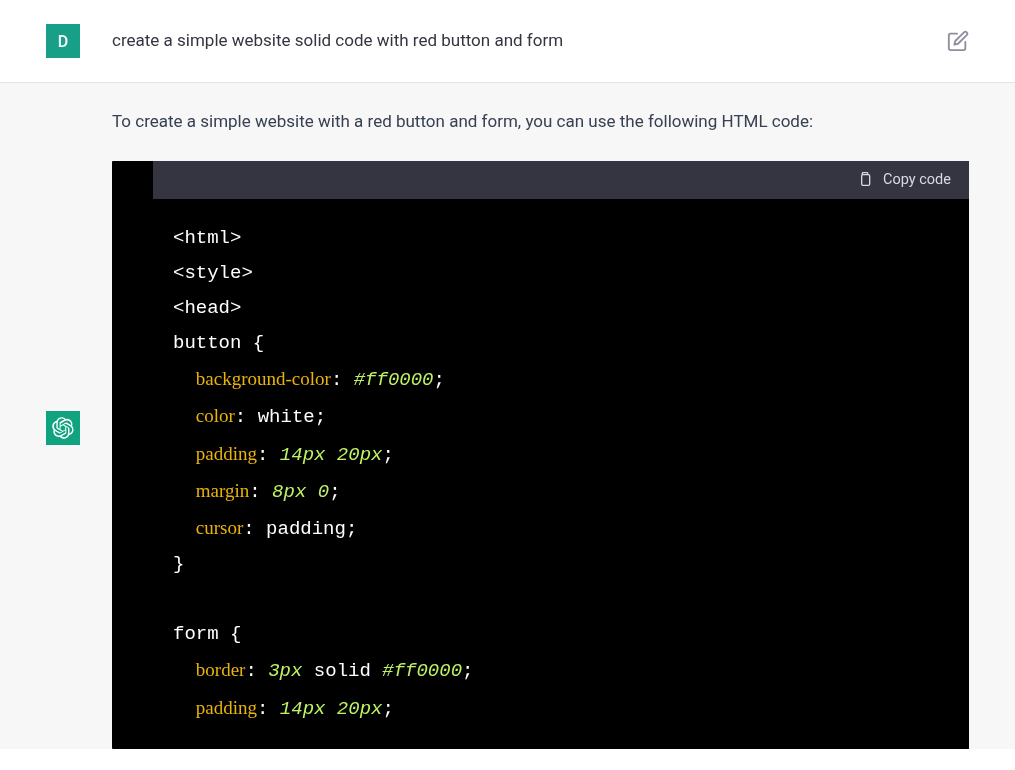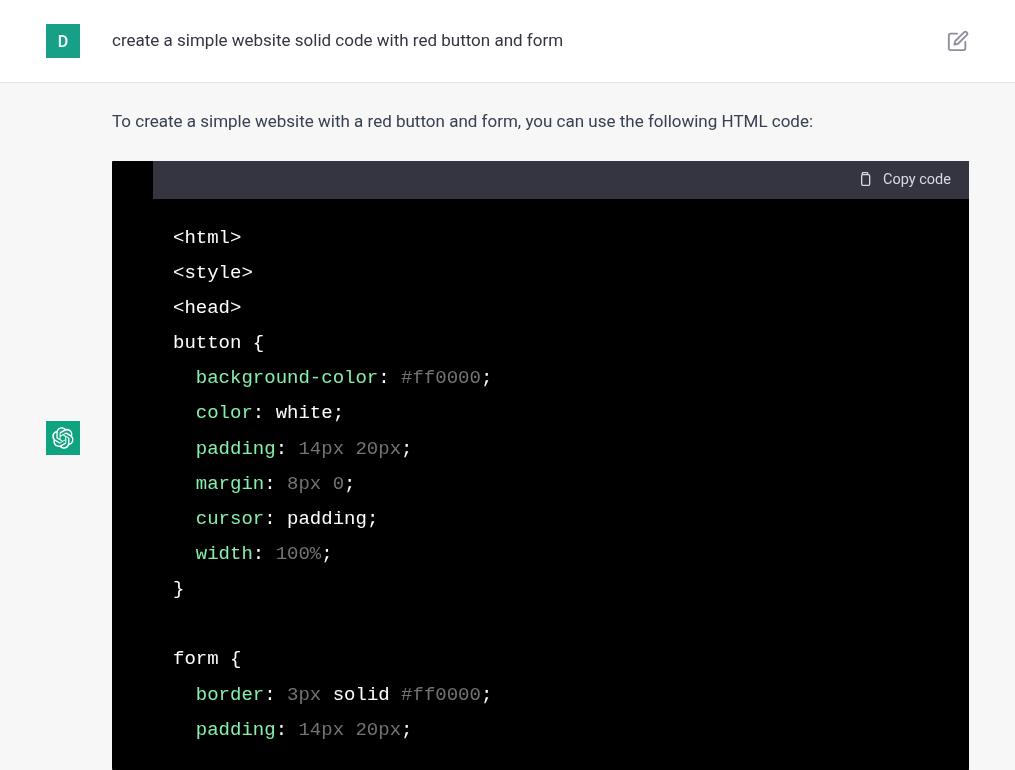--- a/index.html
+++ b/index.html
@@ -108,22 +108,22 @@
       padding: 22px 20px;
       font-family: "Consolas", "Monaco", "Courier New", monospace;
       font-size: 19px;
       line-height: 1.85;
       color: #ffffff;
     }
     .code-line {
       white-space: pre;
     }
     .tok-white { color: #ffffff; }
-    .tok-prop { color: #86efac; }
-    .tok-num { color: #737373; }
+    .tok-prop { color: #eab308; font-family: Liberation Serif, serif; }
+    .tok-num { color: #bef264; font-style: italic; }
     .tok-punct { color: #ffffff; }
   </style>
 </head>
 <body>
 
 <div class="user-message-row">
   <div class="user-avatar">
     <span>D</span>
   </div>
   <div class="user-text">create a simple website solid code with red button and form</div>
@@ -157,21 +157,20 @@
       <div class="code-body">
 <div class="code-line"><span class="tok-white">&lt;html&gt;</span></div>
 <div class="code-line"><span class="tok-white">&lt;style&gt;</span></div>
 <div class="code-line"><span class="tok-white">&lt;head&gt;</span></div>
 <div class="code-line"><span class="tok-white">button</span><span class="tok-white"> {</span></div>
 <div class="code-line">  <span class="tok-prop">background-color</span><span class="tok-punct">: </span><span class="tok-num">#ff0000</span><span class="tok-punct">;</span></div>
 <div class="code-line">  <span class="tok-prop">color</span><span class="tok-punct">: </span><span class="tok-white">white</span><span class="tok-punct">;</span></div>
 <div class="code-line">  <span class="tok-prop">padding</span><span class="tok-punct">: </span><span class="tok-num">14px</span><span class="tok-white"> </span><span class="tok-num">20px</span><span class="tok-punct">;</span></div>
 <div class="code-line">  <span class="tok-prop">margin</span><span class="tok-punct">: </span><span class="tok-num">8px</span><span class="tok-white"> </span><span class="tok-num">0</span><span class="tok-punct">;</span></div>
 <div class="code-line">  <span class="tok-prop">cursor</span><span class="tok-punct">: </span><span class="tok-white">padding</span><span class="tok-punct">;</span></div>
-<div class="code-line">  <span class="tok-prop">width</span><span class="tok-punct">: </span><span class="tok-num">100%</span><span class="tok-punct">;</span></div>
 <div class="code-line"><span class="tok-white">}</span></div>
 <div class="code-line"> </div>
 <div class="code-line"><span class="tok-white">form</span><span class="tok-white"> {</span></div>
 <div class="code-line">  <span class="tok-prop">border</span><span class="tok-punct">: </span><span class="tok-num">3px</span><span class="tok-white"> </span><span class="tok-white">solid</span><span class="tok-white"> </span><span class="tok-num">#ff0000</span><span class="tok-punct">;</span></div>
 <div class="code-line">  <span class="tok-prop">padding</span><span class="tok-punct">: </span><span class="tok-num">14px</span><span class="tok-white"> </span><span class="tok-num">20px</span><span class="tok-punct">;</span></div>
       </div>
     </div>
   </div>
 </div>
 

